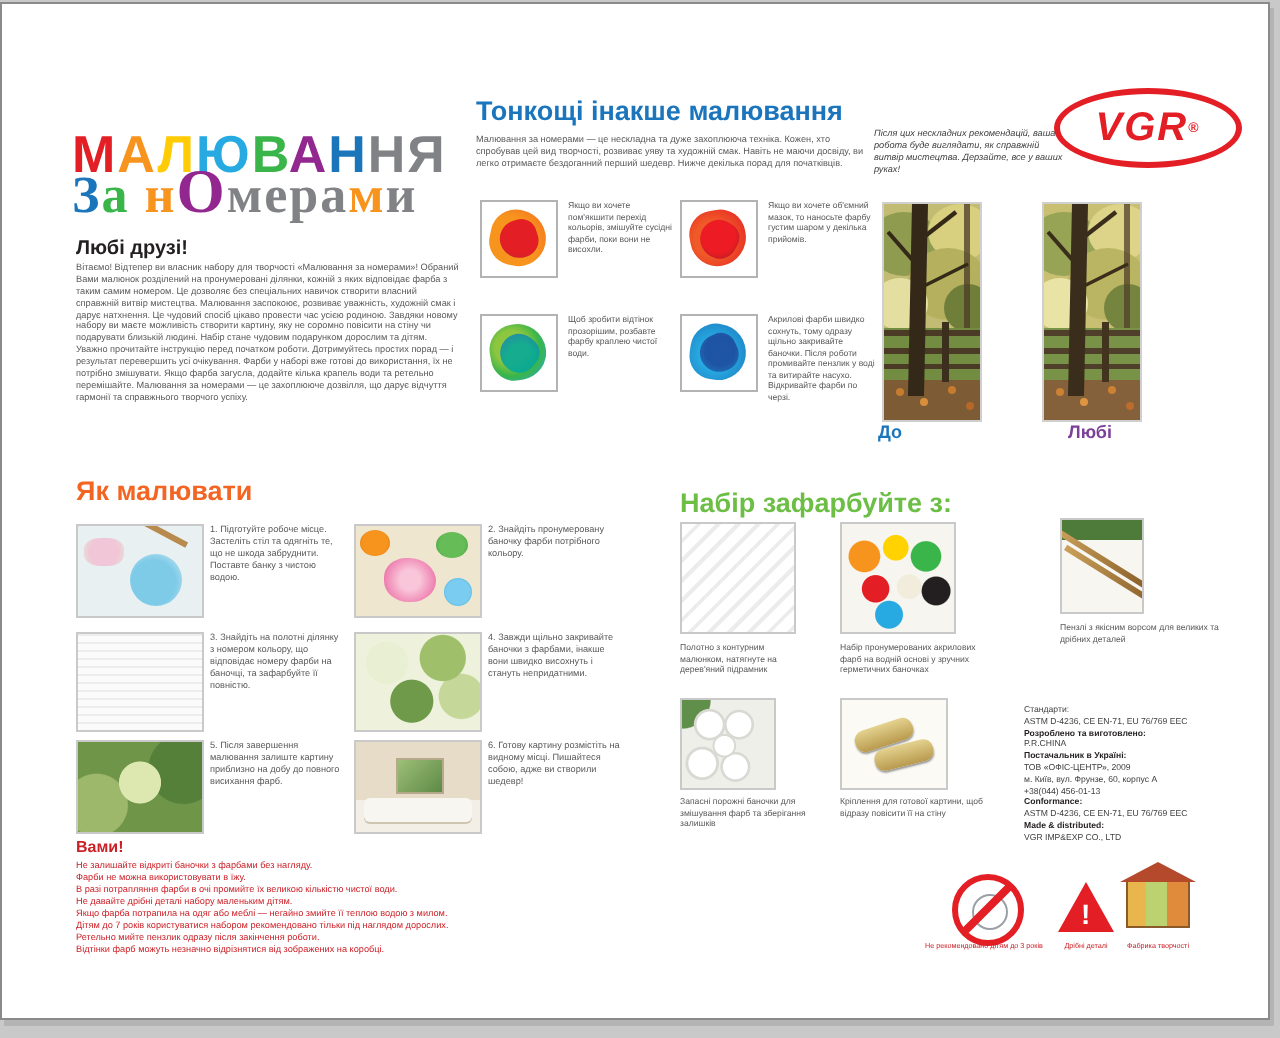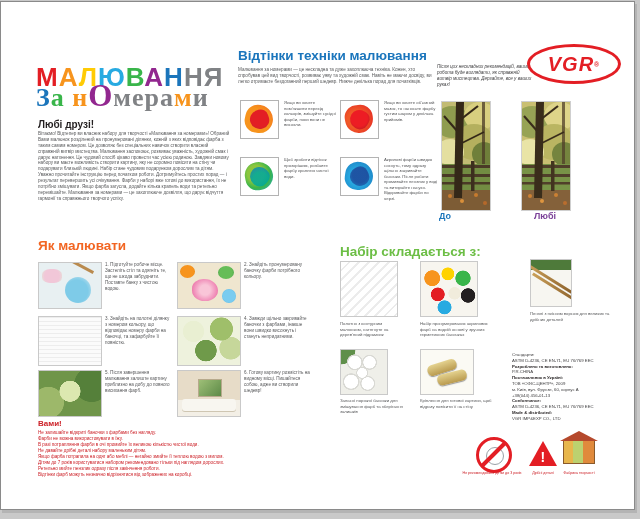--- a/index.html
+++ b/index.html
@@ -141,21 +141,21 @@
 <body>
 
 <div class="abs page"></div>
 
 <div class="abs logo-line1" id="logo1"><span style="color: rgb(227, 30, 36);">М</span><span style="color: rgb(247, 148, 29);">А</span><span style="color: rgb(255, 203, 5);">Л</span><span style="color: rgb(39, 170, 225);">Ю</span><span style="color: rgb(57, 181, 74);">В</span><span style="color: rgb(146, 39, 143);">А</span><span style="color: rgb(27, 117, 187);">Н</span><span style="color: rgb(128, 130, 133);">Н</span><span style="color: rgb(128, 130, 133);">Я</span></div>
 <div class="abs logo-line2" id="logo2"><span style="color: rgb(27, 117, 187);">З</span><span style="color: rgb(57, 181, 74);">а</span><span style="color: rgb(128, 130, 133);"> </span><span style="color: rgb(247, 148, 29);">н</span><span class="big-o" style="color: rgb(146, 39, 143);">О</span><span style="color: rgb(128, 130, 133);">м</span><span style="color: rgb(128, 130, 133);">е</span><span style="color: rgb(128, 130, 133);">р</span><span style="color: rgb(128, 130, 133);">а</span><span style="color: rgb(247, 148, 29);">м</span><span style="color: rgb(128, 130, 133);">и</span></div>
 
 <div class="abs greet-title">Любі друзі!</div>
 <div class="abs tiny greet-body">Вітаємо! Відтепер ви власник набору для творчості «Малювання за номерами»! Обраний Вами малюнок розділений на пронумеровані ділянки, кожній з яких відповідає фарба з таким самим номером. Це дозволяє без спеціальних навичок створити власний справжній витвір мистецтва. Малювання заспокоює, розвиває уважність, художній смак і дарує натхнення. Це чудовий спосіб цікаво провести час усією родиною. Завдяки новому набору ви маєте можливість створити картину, яку не соромно повісити на стіну чи подарувати близькій людині. Набір стане чудовим подарунком дорослим та дітям. Уважно прочитайте інструкцію перед початком роботи. Дотримуйтесь простих порад — і результат перевершить усі очікування. Фарби у наборі вже готові до використання, їх не потрібно змішувати. Якщо фарба загусла, додайте кілька крапель води та ретельно перемішайте. Малювання за номерами — це захоплююче дозвілля, що дарує відчуття гармонії та справжнього творчого успіху.</div>
 
-<div class="abs h-section tech-title">Відтінки техніки малювання</div>
+<div class="abs h-section tech-title">Тонкощі інакше малювання</div>
 <div class="abs tiny tech-intro">Малювання за номерами — це нескладна та дуже захоплююча техніка. Кожен, хто спробував цей вид творчості, розвиває уяву та художній смак. Навіть не маючи досвіду, ви легко отримаєте бездоганний перший шедевр. Нижче декілька порад для початківців.</div>
 
 <div class="swatch sw1" style="left:240px;top:100px;">
     <div class="blob b1"></div>
     <div class="blob b2"></div>
   </div>
 <div class="sw-cap tiny2" style="left:284px;top:100px;">Якщо ви хочете пом'якшити перехід кольорів, змішуйте сусідні фарби, поки вони не висохли.</div>
 
 <div class="swatch sw2" style="left:340px;top:100px;">
     <div class="blob b1"></div>
@@ -271,21 +271,21 @@
   <div>Не залишайте відкриті баночки з фарбами без нагляду.</div>
   <div>Фарби не можна використовувати в їжу.</div>
   <div>В разі потрапляння фарби в очі промийте їх великою кількістю чистої води.</div>
   <div>Не давайте дрібні деталі набору маленьким дітям.</div>
   <div>Якщо фарба потрапила на одяг або меблі — негайно змийте її теплою водою з милом.</div>
   <div>Дітям до 7 років користуватися набором рекомендовано тільки під наглядом дорослих.</div>
   <div>Ретельно мийте пензлик одразу після закінчення роботи.</div>
   <div>Відтінки фарб можуть незначно відрізнятися від зображених на коробці.</div>
 </div>
 
-<div class="abs h-section kit-title">Набір складається з:</div>
+<div class="abs h-section kit-title">Набір зафарбуйте з:</div>
 
 <div class="thumb k-canvas" style="left:340px;top:261px;width:56px;height:54px;"></div>
 <div class="kit-cap tiny2" style="left:340px;top:321px;width:64px;">Полотно з контурним малюнком, натягнуте на дерев'яний підрамник</div>
 
 <div class="thumb k-paints" style="left:420px;top:261px;width:56px;height:54px;"></div>
 <div class="kit-cap tiny2" style="left:420px;top:321px;width:72px;">Набір пронумерованих акрилових фарб на водній основі у зручних герметичних баночках</div>
 
 <div class="thumb k-pots" style="left:340px;top:349px;width:46px;height:44px;"></div>
 <div class="kit-cap tiny2" style="left:340px;top:398px;width:64px;">Запасні порожні баночки для змішування фарб та зберігання залишків</div>
 

